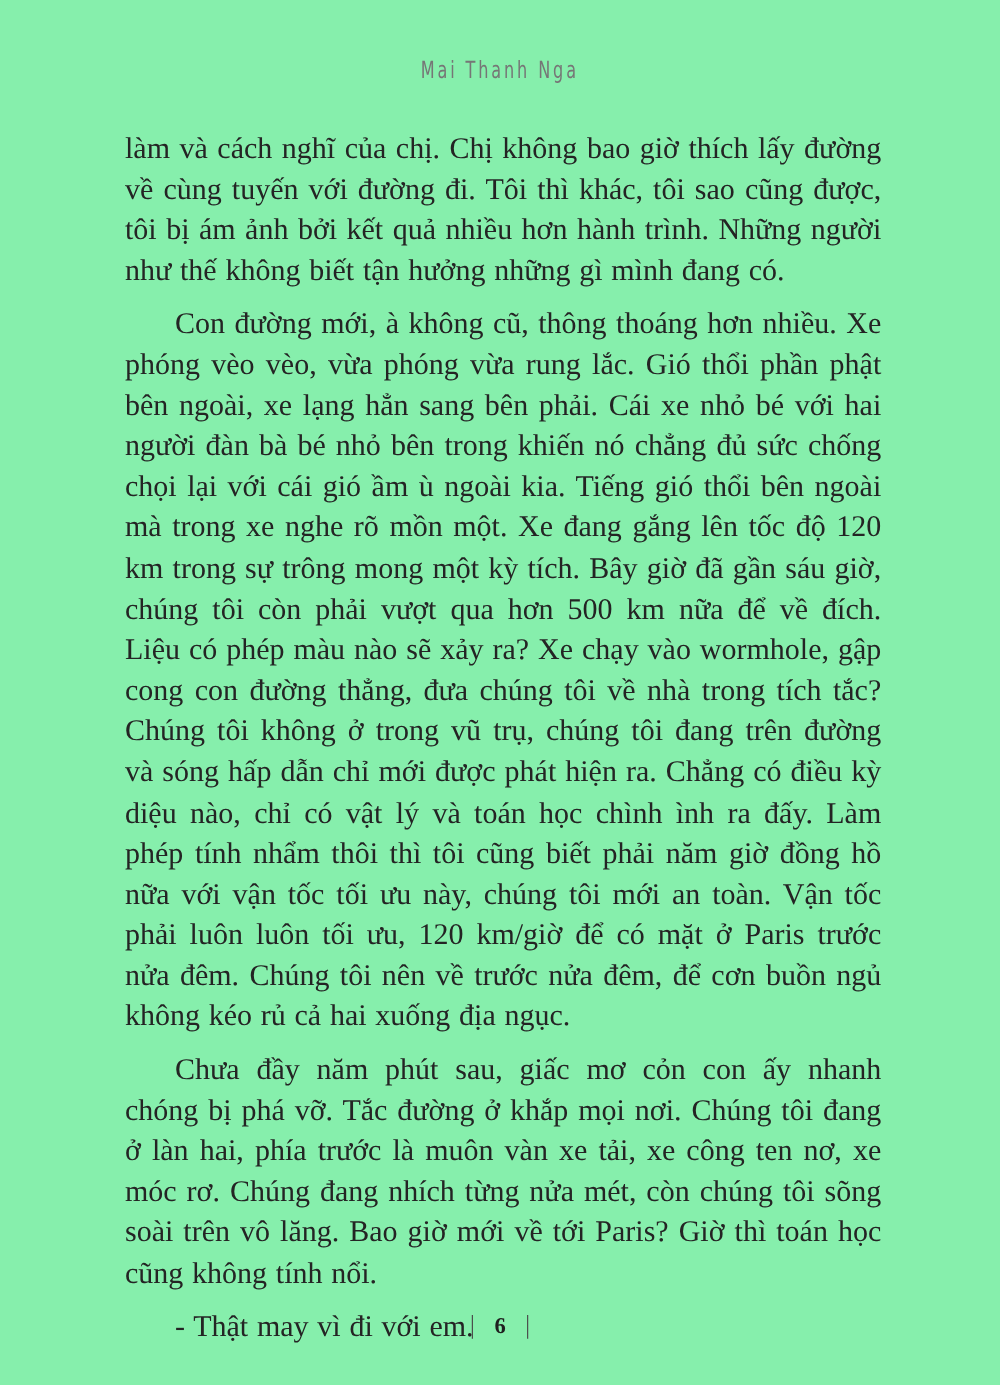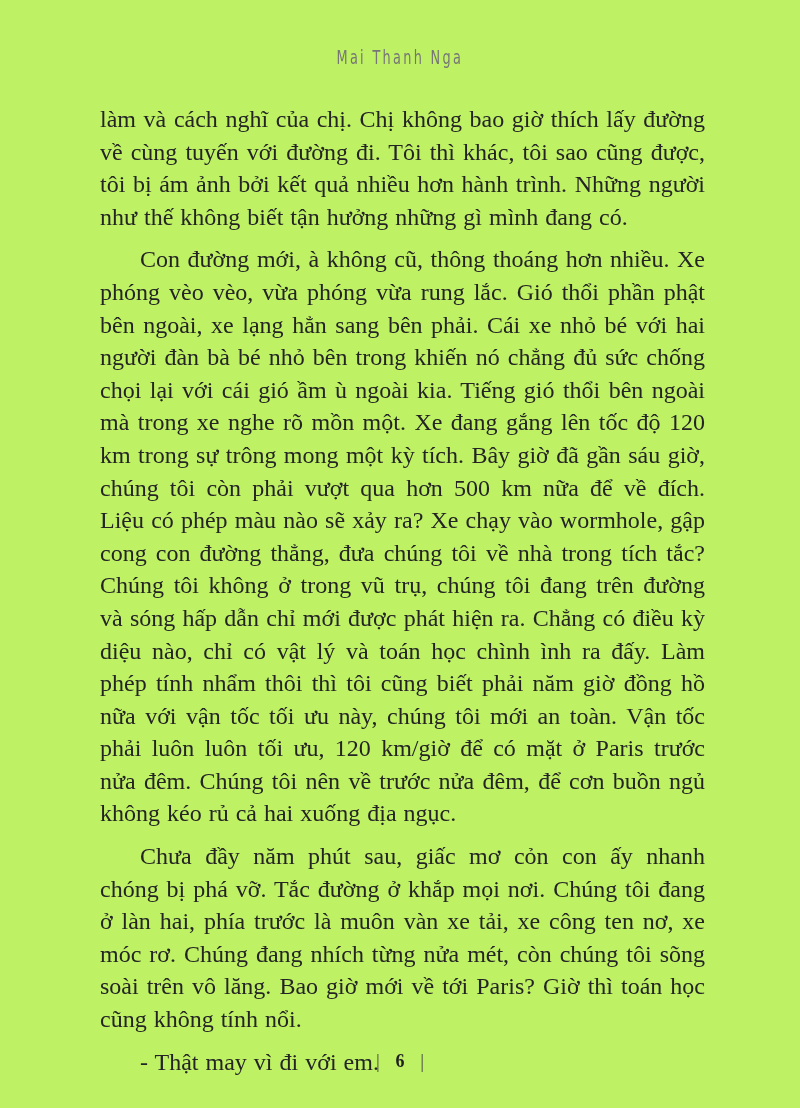--- a/index.html
+++ b/index.html
@@ -4,21 +4,21 @@
 <style>
   html, body {
     margin: 0;
     padding: 0;
     background: #ffffff;
   }
   .page {
     position: relative;
     width: 800px;
     height: 1108px;
-    background: #bef264;
+    background: #86efac;
     font-family: "Liberation Serif", serif;
     overflow: hidden;
   }
   .page-header {
     position: absolute;
     top: 48px;
     left: 0;
     right: 0;
     text-align: center;
   }

